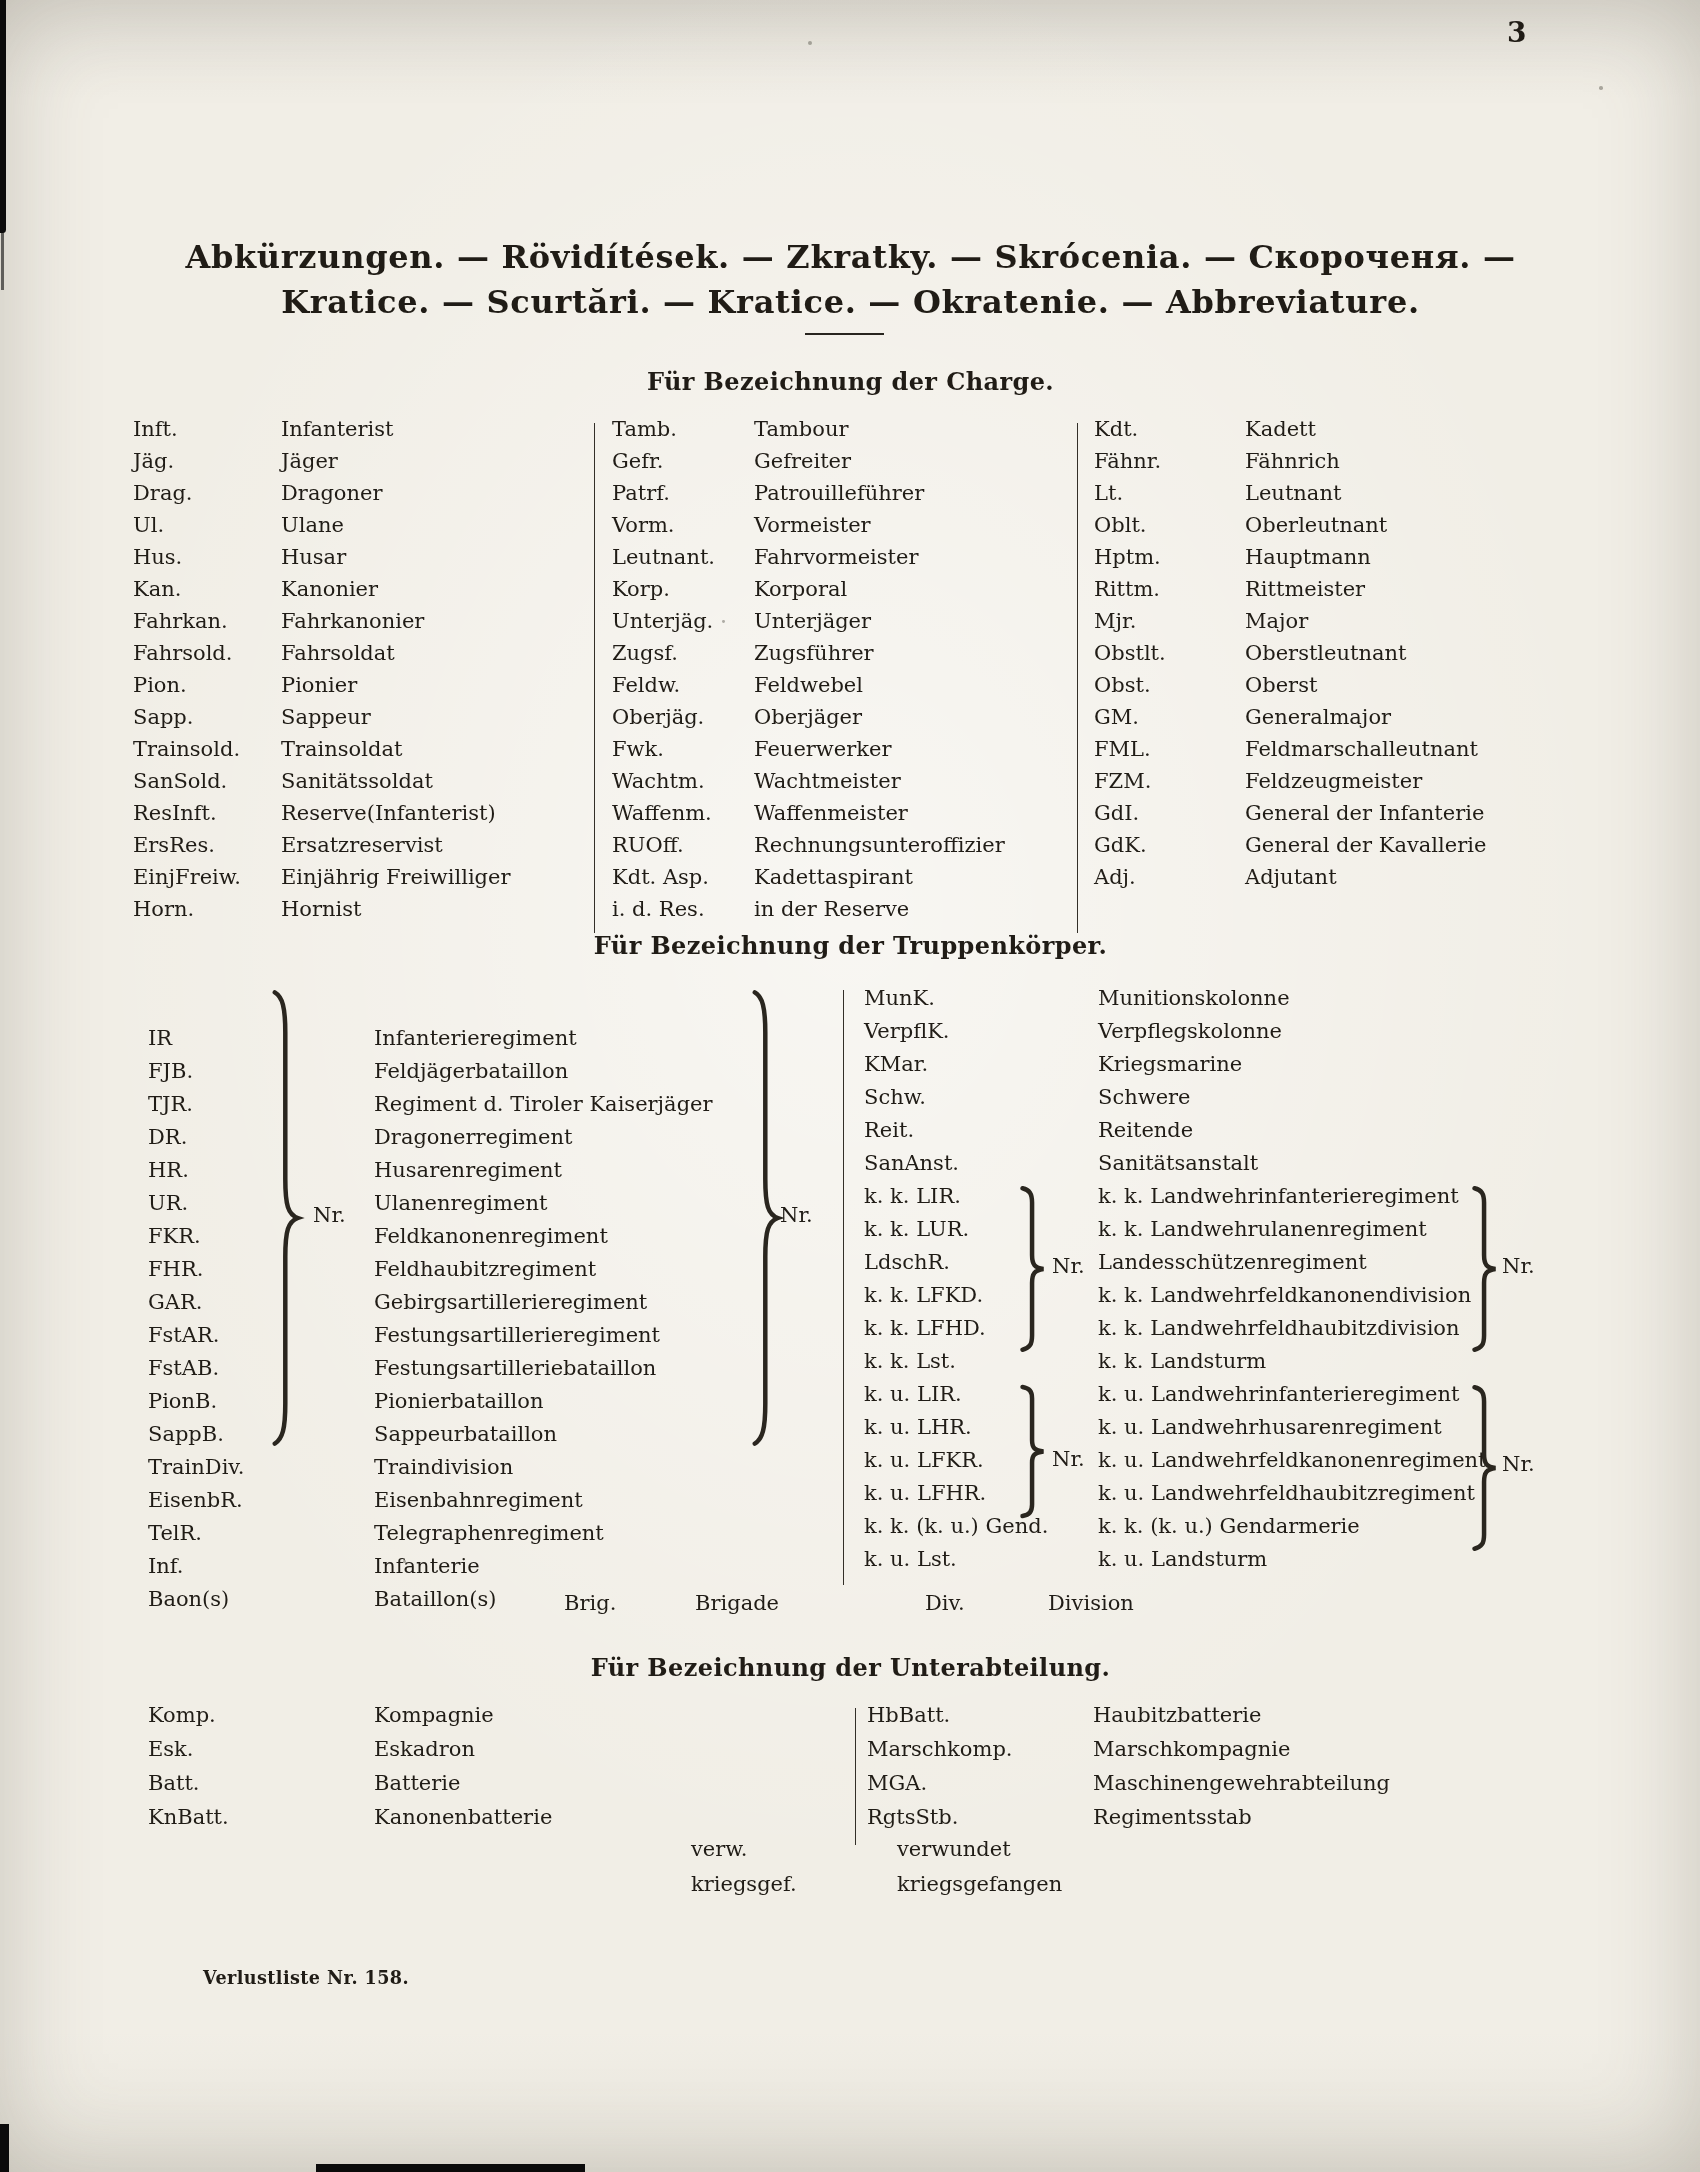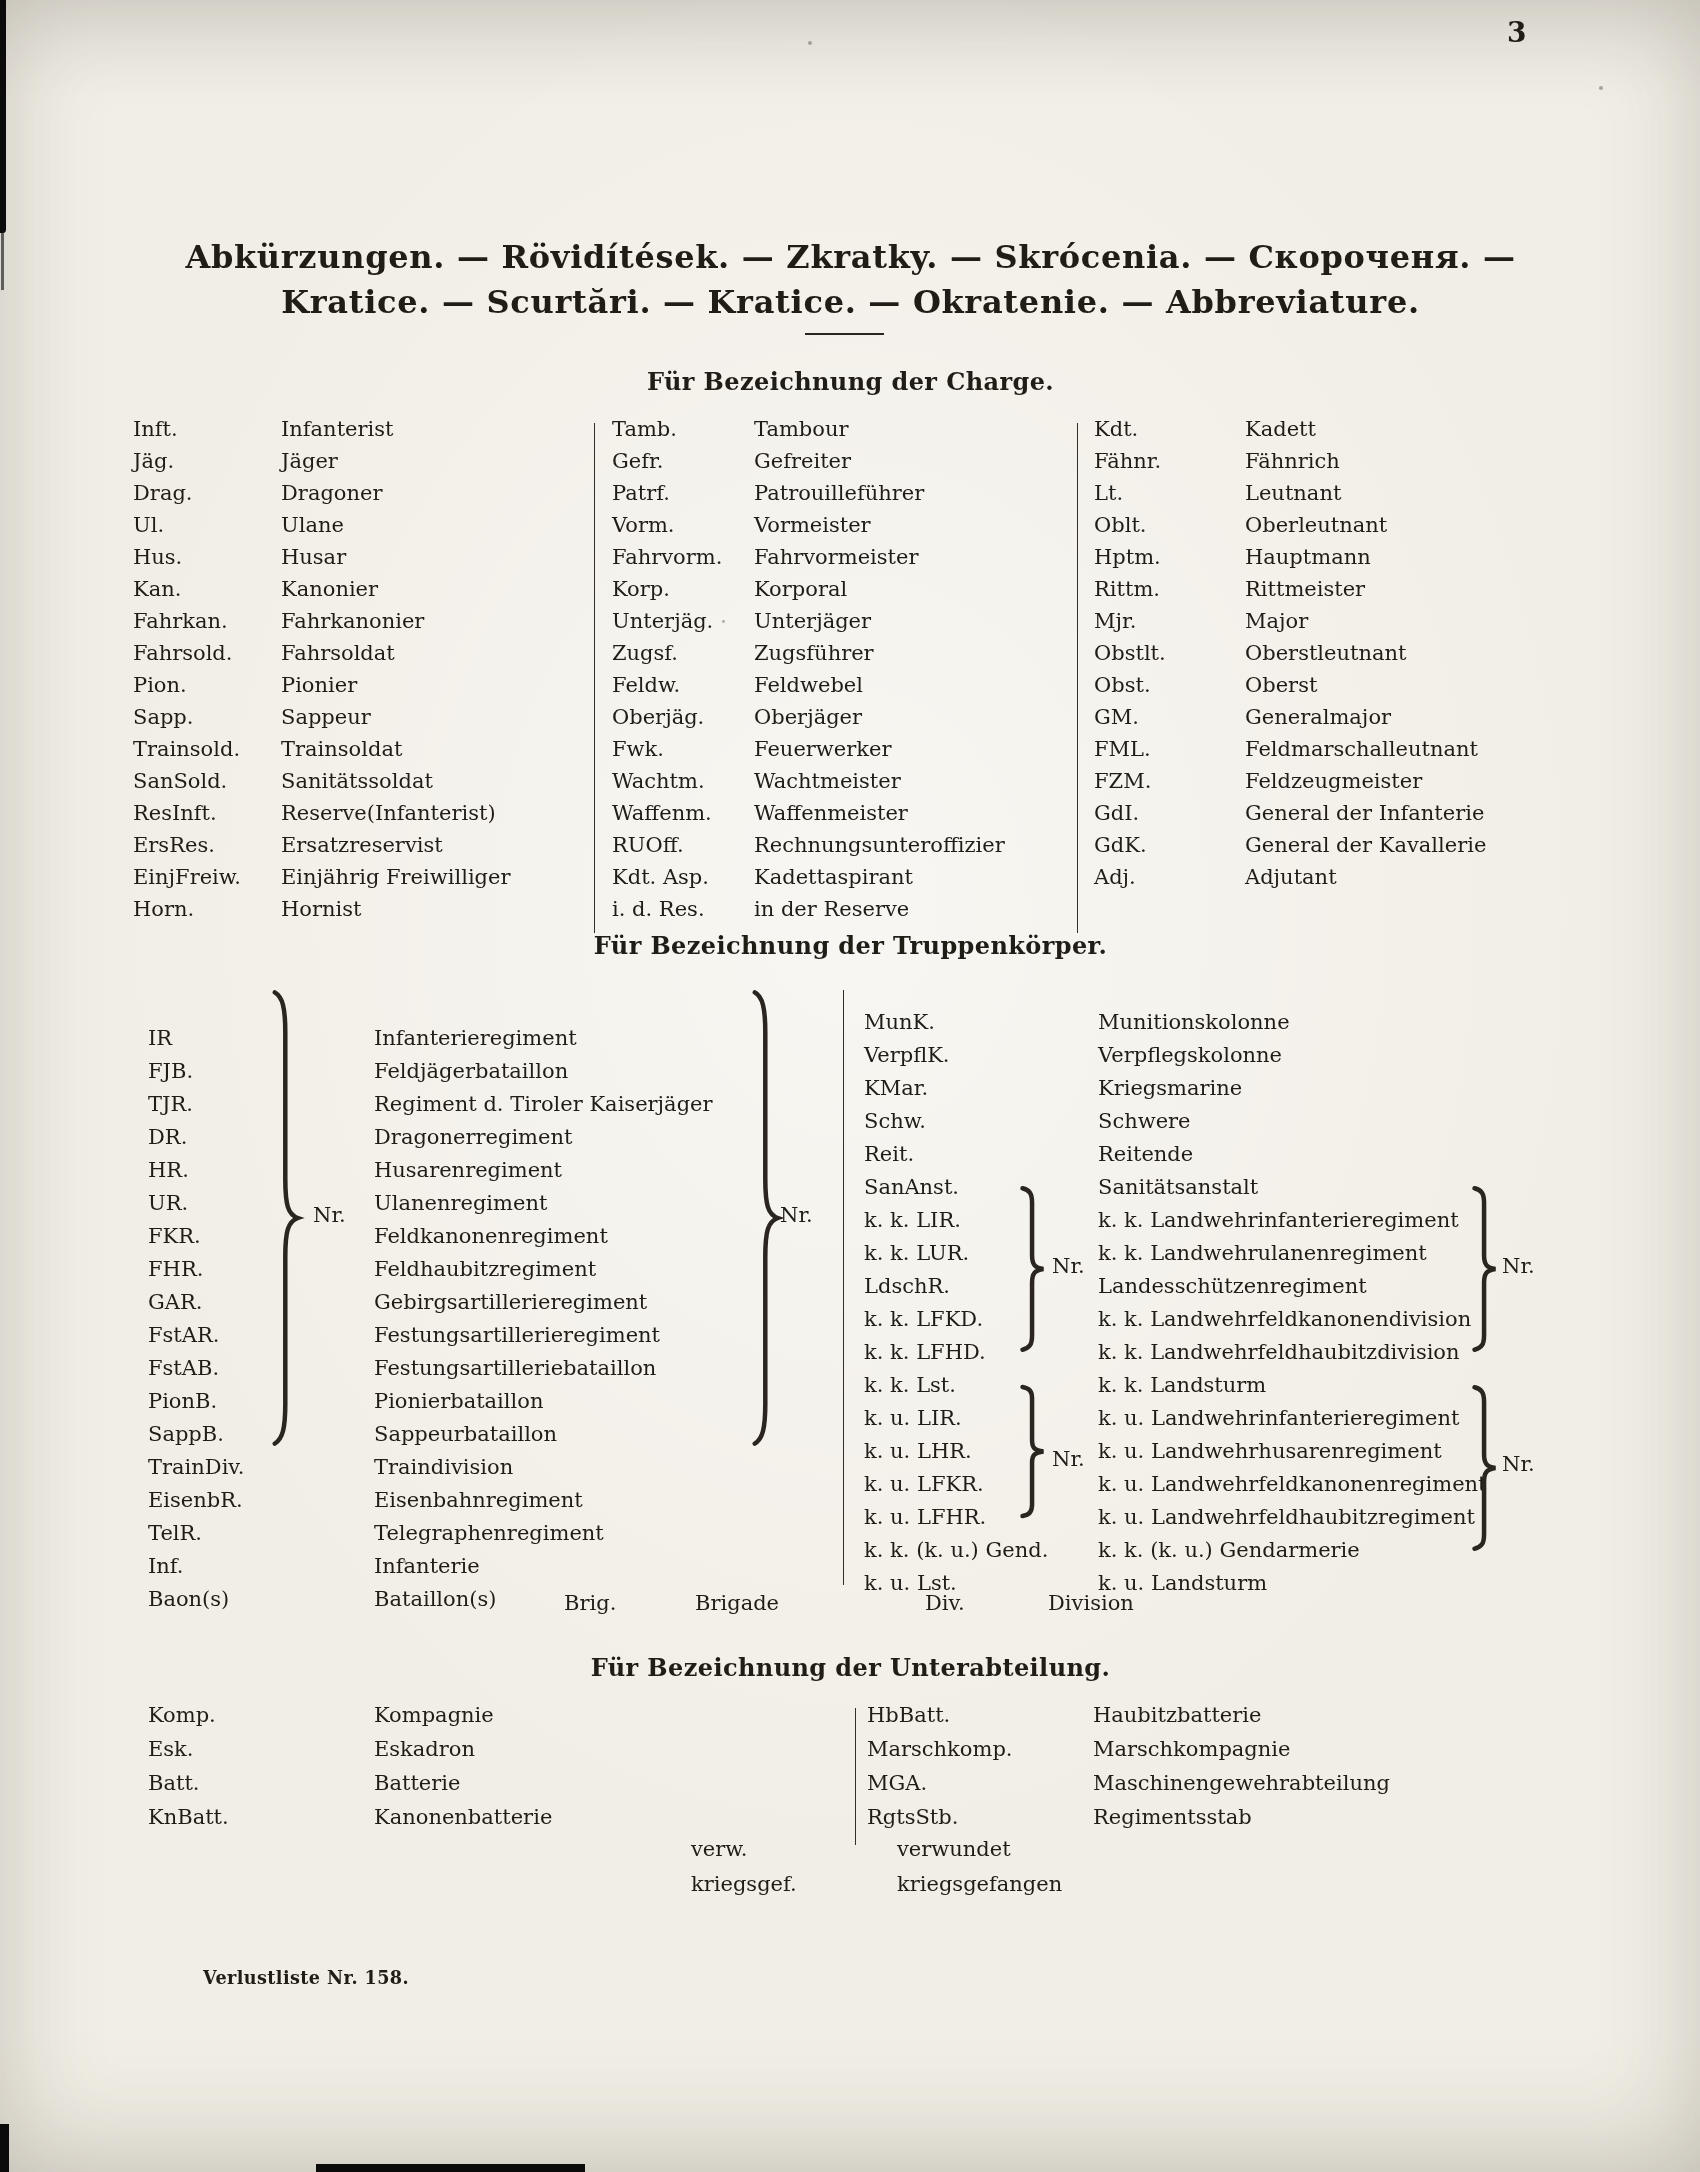--- a/index.html
+++ b/index.html
@@ -158,21 +158,21 @@
         <span class="abbr">Patrf.</span>
         <span class="meaning">Patrouilleführer</span>
       </div>
 
       <div class="row">
         <span class="abbr">Vorm.</span>
         <span class="meaning">Vormeister</span>
       </div>
 
       <div class="row">
-        <span class="abbr">Fahrvorm.</span>
+        <span class="abbr">Leutnant.</span>
         <span class="meaning">Fahrvormeister</span>
       </div>
 
       <div class="row">
         <span class="abbr">Korp.</span>
         <span class="meaning">Korporal</span>
       </div>
 
       <div class="row">
         <span class="abbr">Unterjäg.</span>
@@ -395,21 +395,21 @@
       </div>
 
       <div class="row">
         <span class="abbr">Baon(s)</span>
         <span class="meaning">Bataillon(s)</span>
       </div>
     </div>
 
   <div class="abs vline" style="left:843px;top:990px;height:595px;"></div>
 
-  <div class="abs col rh47" style="left:864px;top:986px;margin-top:24px;--aw:234px;">
+  <div class="abs col rh47" style="left:864px;top:986px;--aw:234px;">
 
       <div class="row">
         <span class="abbr">MunK.</span>
         <span class="meaning">Munitionskolonne</span>
       </div>
 
       <div class="row">
         <span class="abbr">VerpflK.</span>
         <span class="meaning">Verpflegskolonne</span>
       </div>

